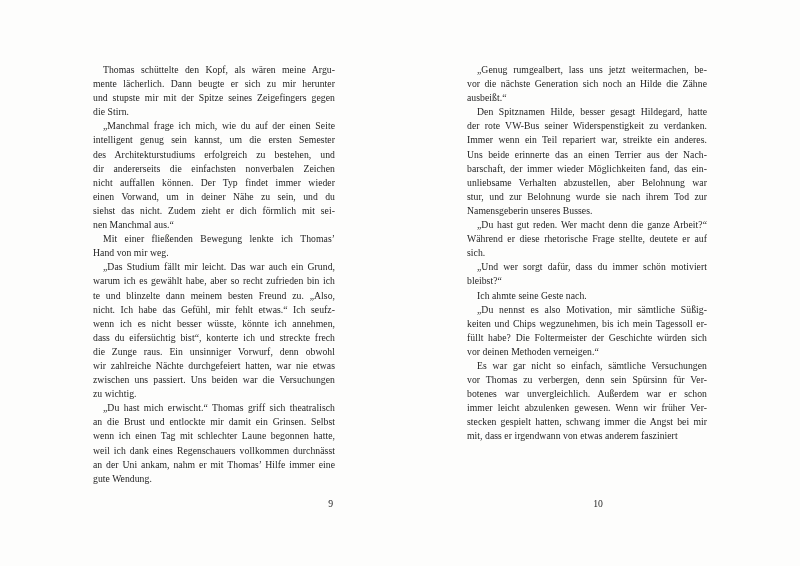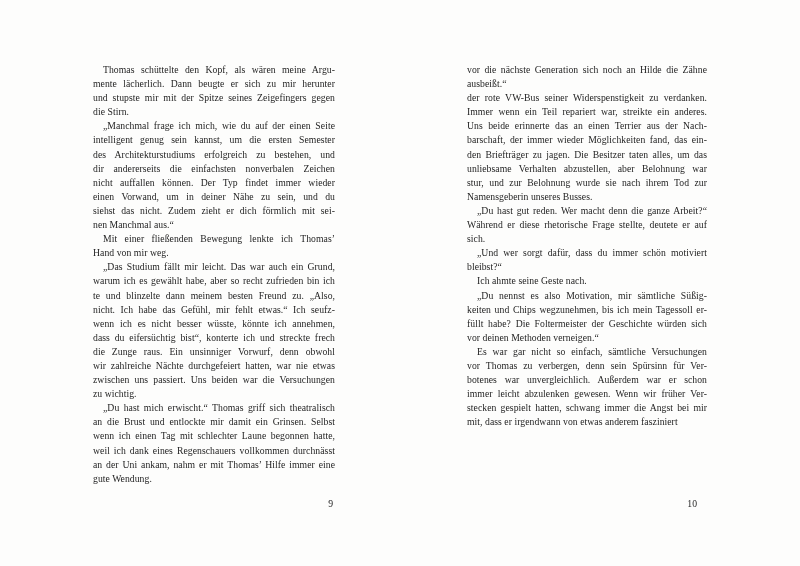--- a/index.html
+++ b/index.html
@@ -46,22 +46,22 @@
     position: absolute;
     top: 497px;
     font-size: 9.7px;
     line-height: 14px;
   }
   .page.left .folio {
     left: 89px; width: 240px;
     text-align: right;
   }
   .page.right .folio {
-    left: 57px; width: 240px;
-    text-align: right;
+    left: 78px; width: 240px;
+    text-align: center;
   }
 </style>
 </head>
 <body style="background: rgb(253, 253, 252);">
 
 <div class="spread" style="color: rgb(36, 36, 36);">
 
   <section class="page left">
     <div class="textblock">
         <div class="line first">Thomas schüttelte den Kopf, als wären meine Argu-</div>
@@ -93,27 +93,28 @@
         <div class="line">wenn ich einen Tag mit schlechter Laune begonnen hatte,</div>
         <div class="line">weil ich dank eines Regenschauers vollkommen durchnässt</div>
         <div class="line">an der Uni ankam, nahm er mit Thomas’ Hilfe immer eine</div>
         <div class="line last">gute Wendung.</div>
       </div>
     <div class="folio">9</div>
   </section>
 
   <section class="page right">
     <div class="textblock">
+        <div class="line first">„Genug rumgealbert, lass uns jetzt weitermachen, be-</div>
         <div class="line">vor die nächste Generation sich noch an Hilde die Zähne</div>
         <div class="line last">ausbeißt.“</div>
+        <div class="line first">Den Spitznamen Hilde, besser gesagt Hildegard, hatte</div>
         <div class="line">der rote VW-Bus seiner Widerspenstigkeit zu verdanken.</div>
         <div class="line">Immer wenn ein Teil repariert war, streikte ein anderes.</div>
         <div class="line">Uns beide erinnerte das an einen Terrier aus der Nach-</div>
         <div class="line">barschaft, der immer wieder Möglichkeiten fand, das ein-</div>
-        <div class="line">den Briefträger zu jagen. Die Besitzer taten alles, um das</div>
         <div class="line">unliebsame Verhalten abzustellen, aber Belohnung war</div>
         <div class="line">stur, und zur Belohnung wurde sie nach ihrem Tod zur</div>
         <div class="line last">Namensgeberin unseres Busses.</div>
         <div class="line first">„Du hast gut reden. Wer macht denn die ganze Arbeit?“</div>
         <div class="line">Während er diese rhetorische Frage stellte, deutete er auf</div>
         <div class="line last">sich.</div>
         <div class="line first">„Und wer sorgt dafür, dass du immer schön motiviert</div>
         <div class="line last">bleibst?“</div>
         <div class="line first last">Ich ahmte seine Geste nach.</div>
         <div class="line first">„Du nennst es also Motivation, mir sämtliche Süßig-</div>

